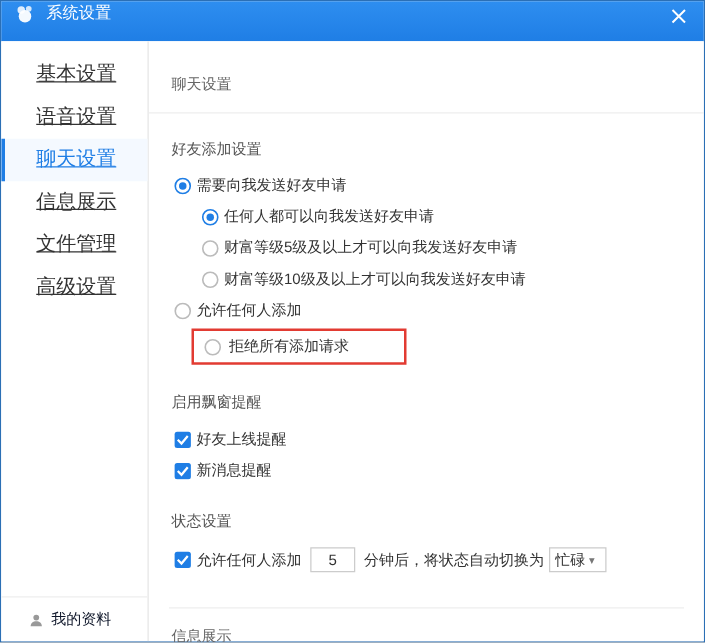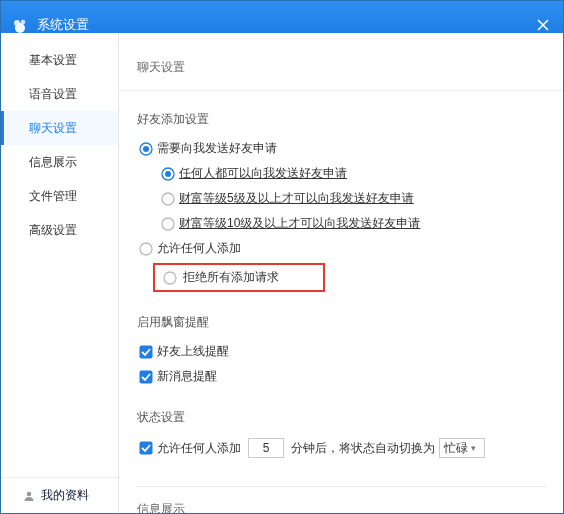--- a/index.html
+++ b/index.html
@@ -18,22 +18,21 @@
     background: #fff;
     display: flex;
     flex-direction: column;
     border: 1px solid #2b6fb5;
   }
   .titlebar {
     height: 32px;
     background: linear-gradient(180deg, #2e8ef0 0%, #1f7ee5 100%);
     color: #fff;
     display: flex;
-    align-items: center;
-    padding: 16px 8px 0 10px;
+    padding: 0 8px 0 10px;
   }
   .titlebar .logo {
     width: 18px; height: 18px;
     margin-right: 8px;
     display: inline-flex; align-items:center; justify-content:center;
   }
   .titlebar .title { flex: 1; font-size: 13px; }
   .titlebar .close {
     width: 24px; height: 24px;
     display:flex; align-items:center; justify-content:center;
@@ -49,23 +48,24 @@
     width: 118px;
     border-right: 1px solid #e6e6e6;
     display: flex;
     flex-direction: column;
   }
   .side-list { padding-top: 10px; flex: 1; }
   .side-item {
     height: 34px;
     line-height: 34px;
     padding-left: 28px;
-    font-size: 12px;
+    font-size: 16px;
     color: #333;
     cursor: default;
+    text-decoration: underline;
   }
   .side-item.active {
     color: #1f7ee5;
     background: #f4f9ff;
     border-left: 3px solid #1f7ee5;
     padding-left: 25px;
     font-weight: 500;
   }
   .side-bottom {
     height: 36px;
@@ -97,21 +97,21 @@
     color: #555;
     padding: 6px 0 8px 0;
     margin-left: 6px;
   }
   .sec { padding: 0 18px 14px 12px; }
   .row {
     display:flex; align-items:center;
     padding: 4px 0 4px 8px;
     gap: 4px;
   }
-  .row.indent { padding-left: 30px; text-decoration: underline; }
+  .row.indent { padding-left: 30px; }
   .radio, .checkbox {
     width: 14px; height: 14px;
     display:inline-flex; align-items:center; justify-content:center;
     flex-shrink: 0;
   }
   .radio svg, .checkbox svg { display:block; }
   .label { color: #333; }
   .hl-box {
     border: 2px solid #e23b32;
     padding: 4px 44px 4px 8px;

